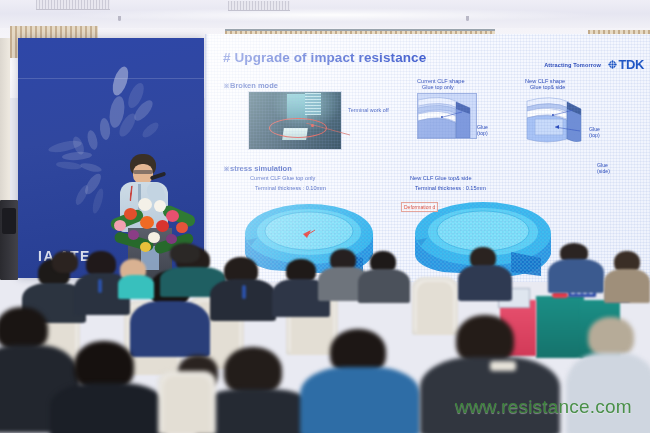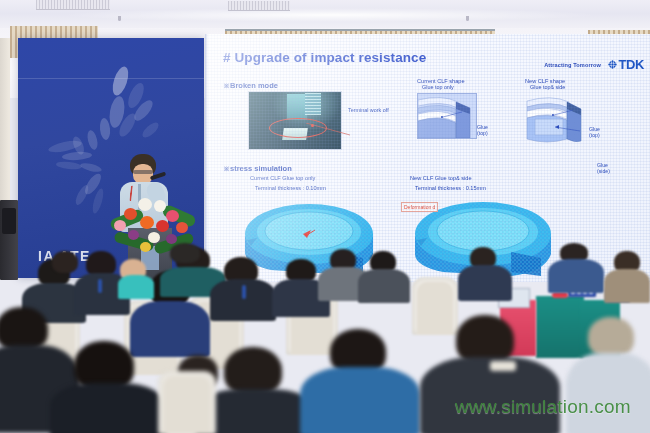--- a/index.html
+++ b/index.html
@@ -556,15 +556,15 @@
     <div class="blurheavy" style="position:absolute;left:490px;top:118px;width:26px;height:10px;background:#e7e3da;border-radius:3px;"></div>
 
     <div class="head blurheavy" style="left:588px;top:74px;width:46px;height:40px;background:#b6ab98;"></div>
     <div class="body blurheavy" style="left:566px;top:110px;width:90px;height:84px;background:#cfd6e0;"></div>
 
     <div class="chair blurheavy" style="left:158px;top:128px;width:58px;height:64px;">
         <div class="chair-inner"></div>
       </div>
   </div>
 
-  <div class="watermark">www.simulation.com</div>
+  <div class="watermark">www.resistance.com</div>
 
 </div>
 
 </body></html>

